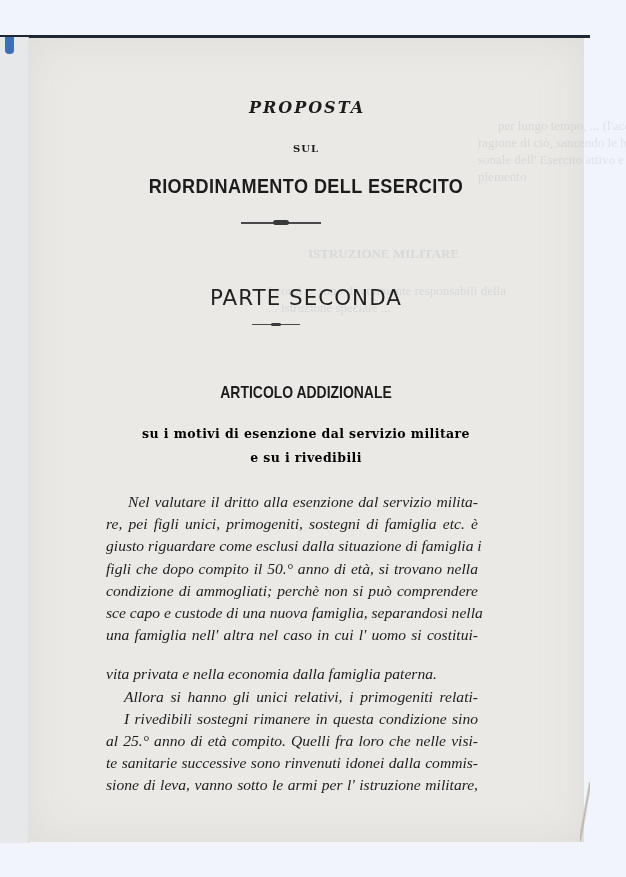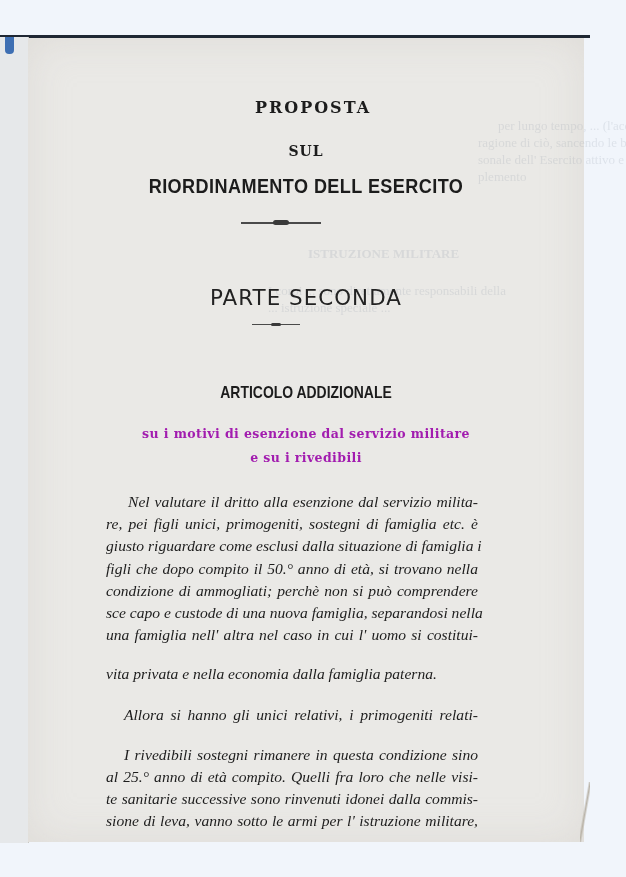--- a/index.html
+++ b/index.html
@@ -29,27 +29,27 @@
   .page-right-curl {
     position: absolute; right: -6px; bottom: 0; width: 10px; height: 60px;
     background: linear-gradient(100deg, transparent 40%, #b9b3a8 50%, transparent 60%);
   }
   .bleed {
     position: absolute; color: rgba(120,130,150,0.16);
     font-family: "Liberation Serif", serif; font-size: 13px; line-height: 15px;
     white-space: nowrap;
   }
   .title1 {
-    position: absolute; left: 7px; width: 100%; top: 60px; text-align: center;
+    position: absolute; left: 1px; width: 100%; top: 60px; text-align: center;
     font-family: "DejaVu Serif", serif; font-weight: bold; font-size: 16px;
-    letter-spacing: 2px; color: #1c1c1c;
+    letter-spacing: 2px; color: #1c1c1c; font-style: italic;
   }
   .title2 {
     position: absolute; left: 0; width: 100%; top: 105px; text-align: center;
-    font-family: "DejaVu Serif", serif; font-weight: bold; font-size: 14px;
+    font-family: "DejaVu Serif", serif; font-weight: bold; font-size: 10px;
     letter-spacing: 1px; color: #1c1c1c;
   }
   .title3 {
     position: absolute; left: 0; width: 100%; top: 136px; text-align: center;
     font-family: "Liberation Sans", sans-serif; font-weight: bold; font-size: 21px;
     letter-spacing: 0.5px; color: #1c1c1c; transform: scaleX(0.86);
   }
   .ornament {
     position: absolute; height: 2px; background: #4a4a4a;
   }
@@ -63,32 +63,32 @@
     letter-spacing: 1px; color: #222; transform: scaleX(1.02);
   }
   .art-title {
     position: absolute; left: 0; width: 100%; top: 345px; text-align: center;
     font-family: "Liberation Sans", sans-serif; font-weight: bold; font-size: 17px;
     color: #1c1c1c; transform: scaleX(0.82);
   }
   .art-sub {
     position: absolute; left: 0; width: 100%; text-align: center;
     font-family: "DejaVu Serif", serif; font-weight: bold; font-size: 12.5px;
-    color: #a21caf; letter-spacing: 0.4px;
+    color: #000000; letter-spacing: 0.4px;
   }
   .body-text {
     position: absolute; left: 78px; width: 372px; top: 453px;
     font-family: "Liberation Serif", serif; font-size: 15.6px; line-height: 22.2px;
     color: #1d1d1d;
     font-style: italic;
   }
   .line { display: block; white-space: nowrap; text-align: justify; text-align-last: justify; }
   .line.last { text-align-last: left; margin-top: 17px; }
   .line.indent { padding-left: 22px; }
-  .line.indent-small { padding-left: 18px; margin-top: 18px; }
+  .line.indent-small { padding-left: 18px; }
 </style>
 </head>
 <body>
 
 <div class="top-edge"></div>
 <div class="left-strip"></div>
 <div class="blue-mark"></div>
 
 <div class="page">
 

